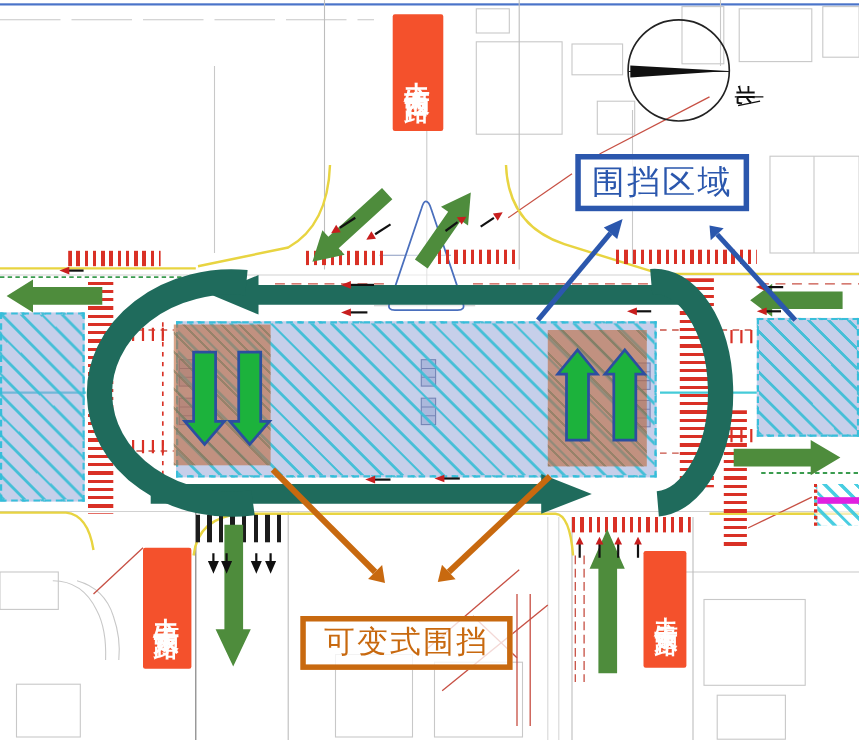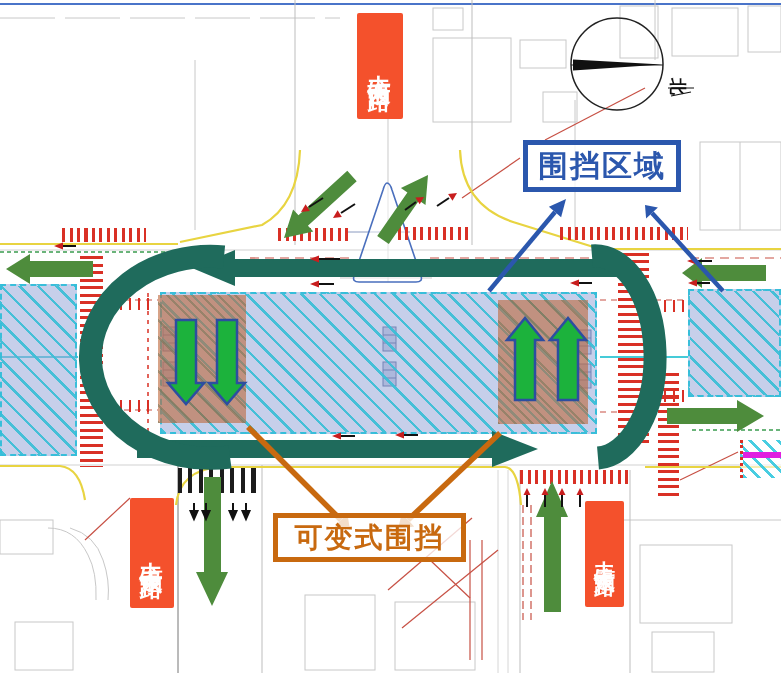--- a/index.html
+++ b/index.html
@@ -17,22 +17,22 @@
     background-image:repeating-linear-gradient(45deg,rgba(52,200,222,0.9) 0 3px,transparent 3px 10px);
     border-left:3px dotted #D93025;}
   .magenta-stripe{position:absolute;left:0;right:0;height:6px;background:#E020E0;}
   .cw{position:absolute;z-index:2;}
   .cw-v{background-image:repeating-linear-gradient(to bottom,#D93025 0 3px,transparent 3px 7.5px);}
   .cw-h{background-image:repeating-linear-gradient(to right,#D93025 0 3px,transparent 3px 7.5px);}
   .zebra{background-image:repeating-linear-gradient(to right,#1c1c1c 0 4px,transparent 4px 10.5px);}
   .road-label{position:absolute;z-index:4;background:#F4512C;color:#fff;
     writing-mode:vertical-rl;text-orientation:upright;font-weight:700;font-size:23px;
     letter-spacing:5px;display:flex;align-items:center;justify-content:center;border-radius:2px;}
-  .callout{position:absolute;z-index:4;display:flex;align-items:flex-end;justify-content:center;
-    font-weight:700;background:rgba(255,255,255,0.78);box-sizing:border-box;letter-spacing:2px;}
+  .callout{position:absolute;z-index:4;display:flex;align-items:flex-start;justify-content:center;
+    font-weight:400;background:rgba(255,255,255,0.78);box-sizing:border-box;letter-spacing:2px;}
   .callout-blue{border:5px solid #2B57AD;color:#2B57AD;font-size:30px;}
   .callout-orange{border:5px solid #C8690F;color:#C8690F;font-size:28px;}
   .topline{position:absolute;z-index:1;left:0;top:3px;width:781px;height:2px;background:#4a74c9;}
 </style>
 </head>
 <body>
 
 <div id="stage">
 
   <div class="topline"></div>
@@ -280,17 +280,17 @@
     </div>
 
   <div class="road-label" style="left:585px;top:501px;width:39px;height:106px;font-size:21px;">
       <span>丰镐东路</span>
     </div>
 
   <div class="callout callout-blue" style="left:523px;top:140px;width:158px;height:52px;">
       <span>围挡区域</span>
     </div>
 
-  <div class="callout callout-orange" style="left:273px;top:513px;width:193px;height:49px;">
+  <div class="callout callout-orange" style="left:273px;top:560px;width:193px;height:49px;">
       <span>可变式围挡</span>
     </div>
 
 </div>
 
 </body></html>

